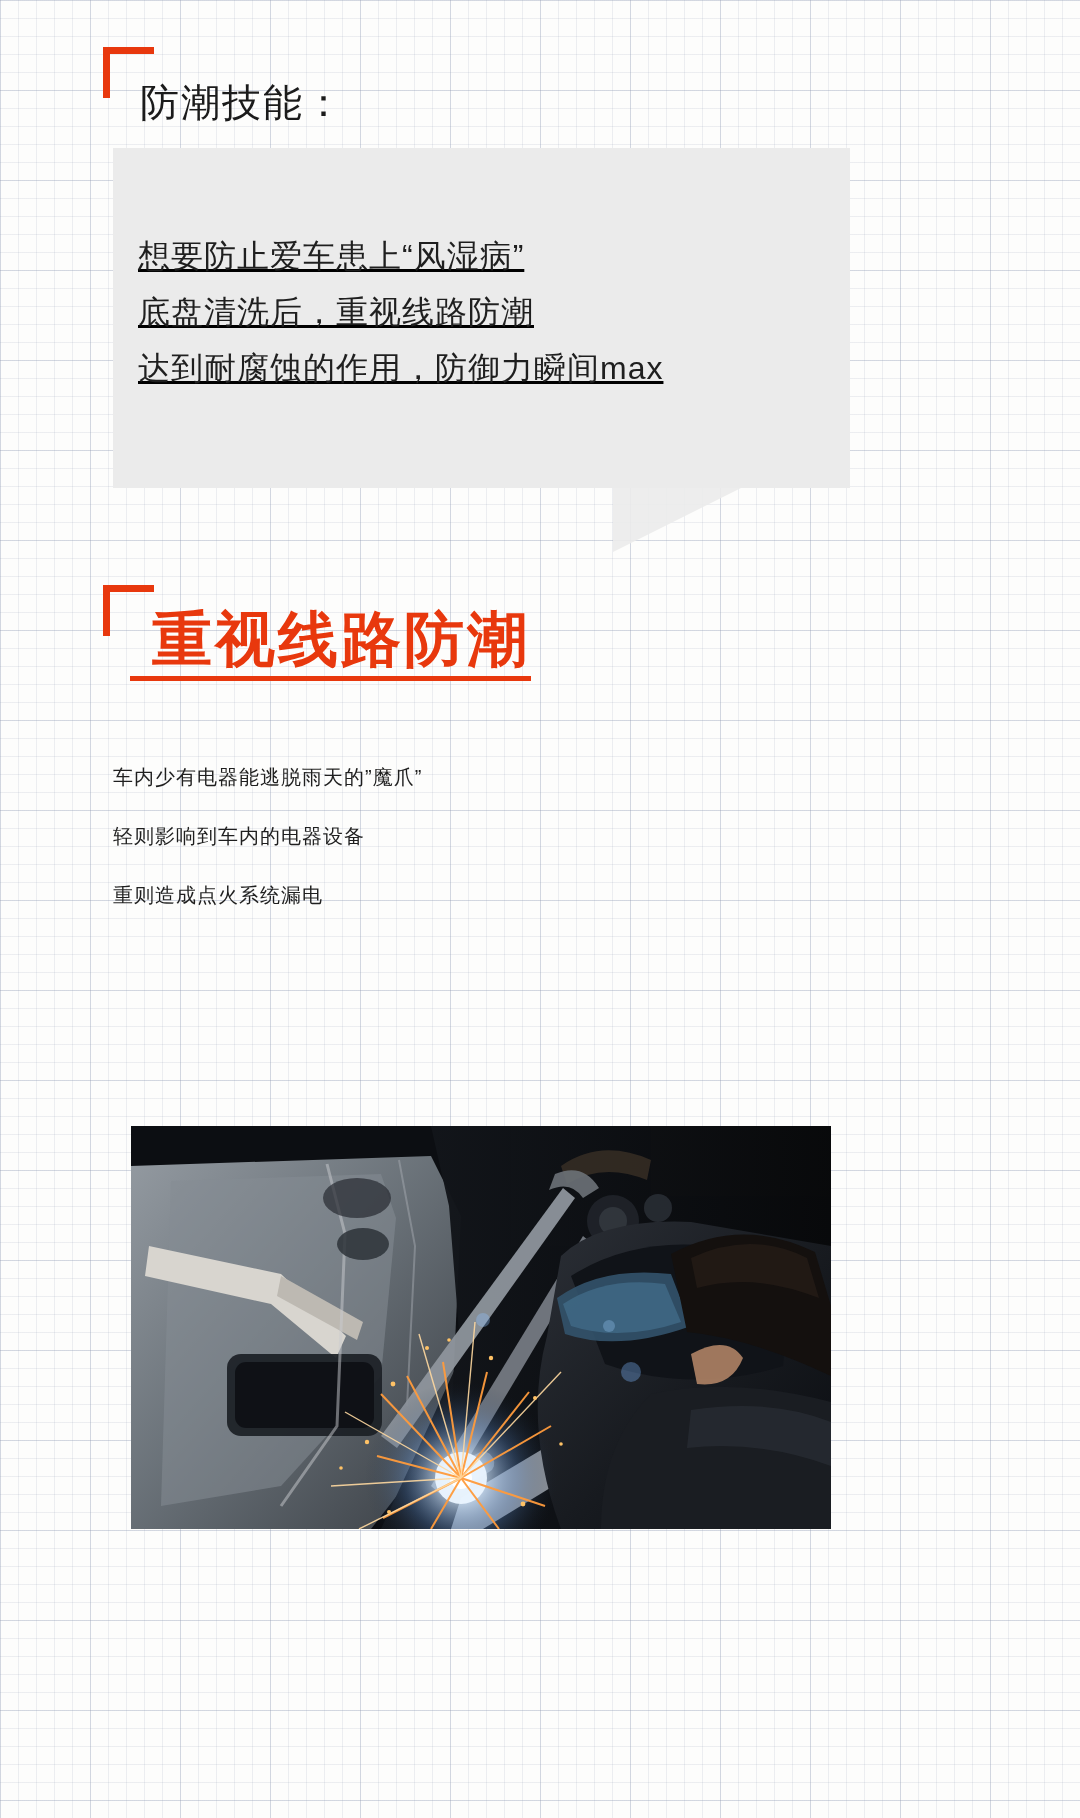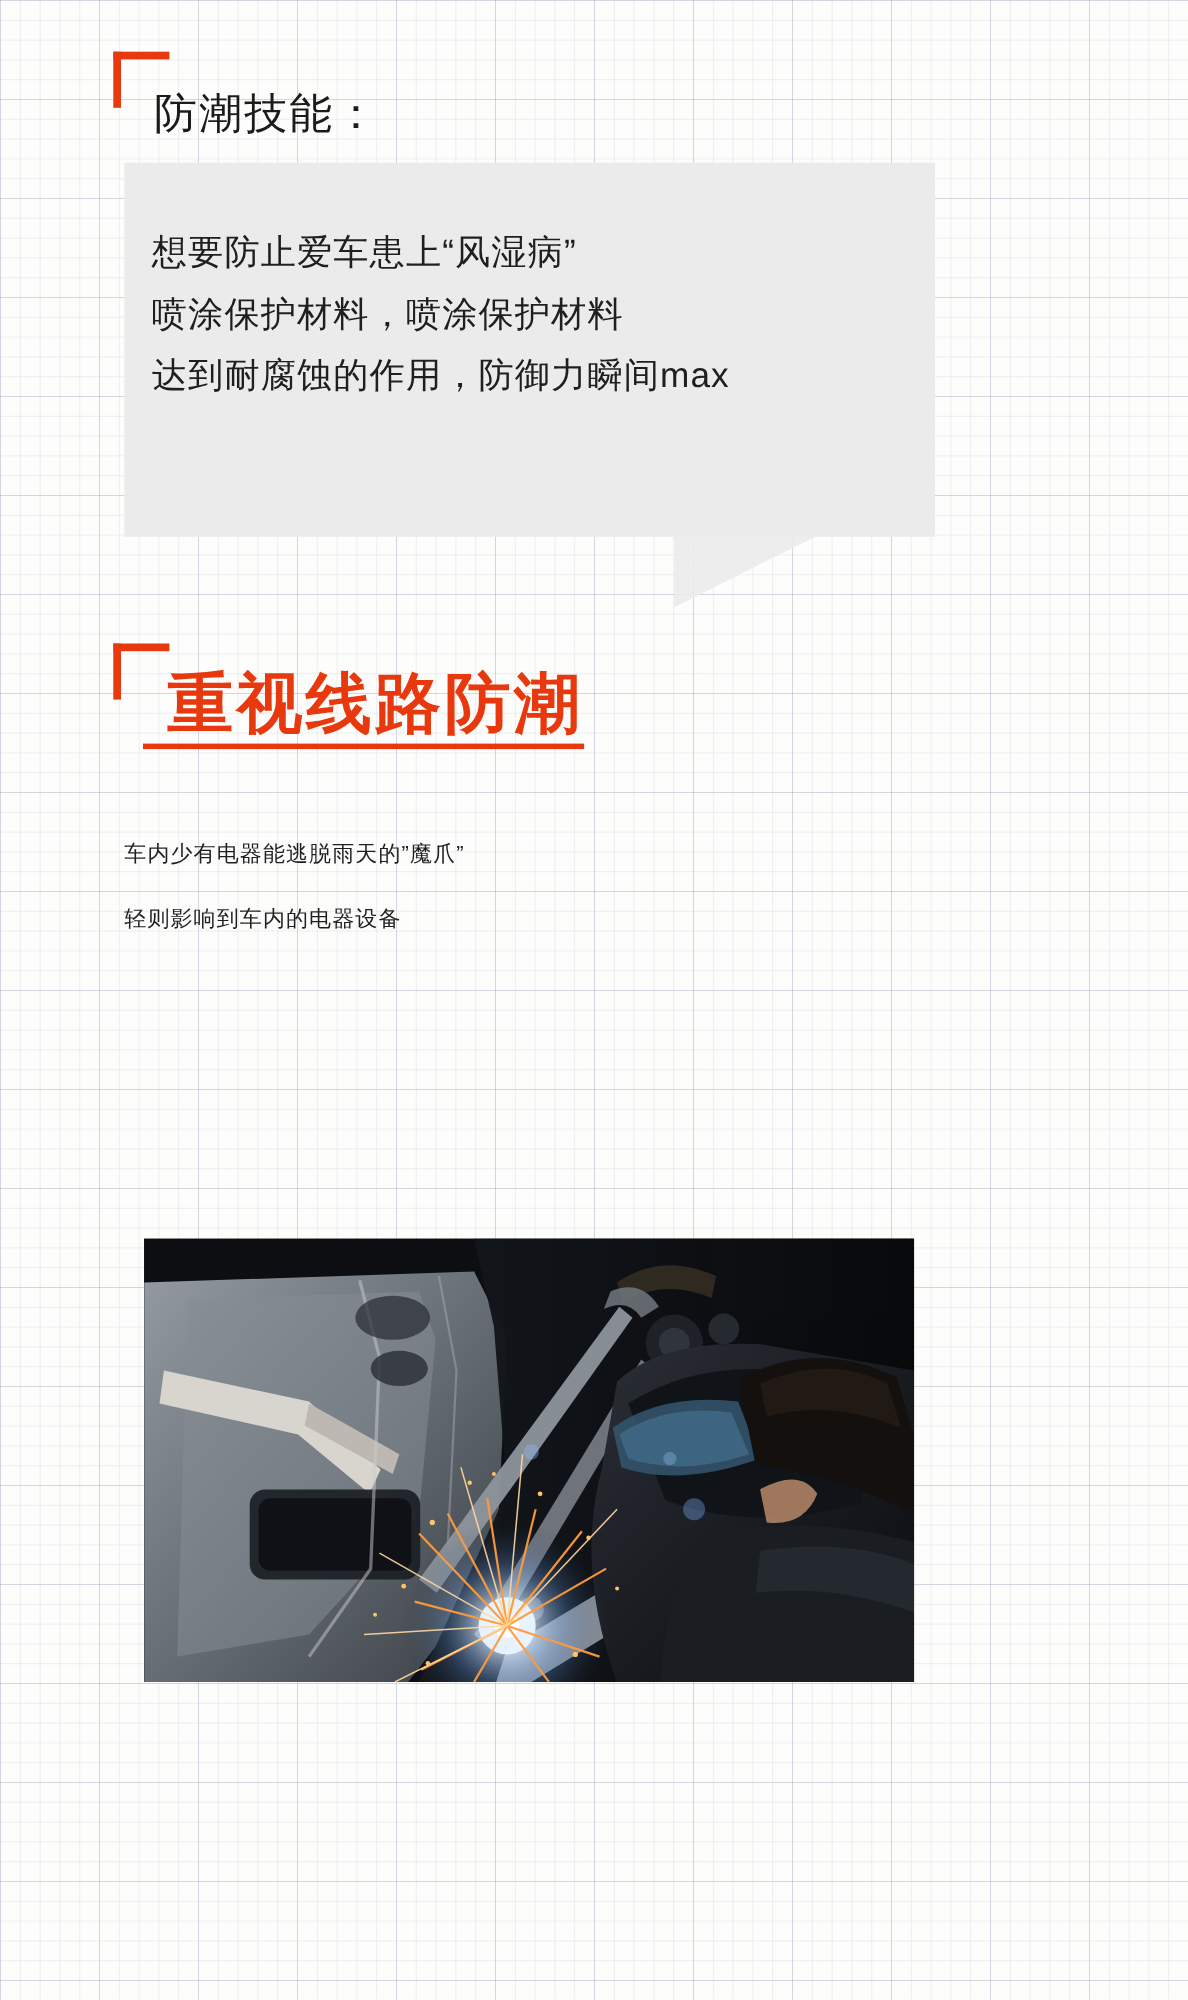--- a/index.html
+++ b/index.html
@@ -60,21 +60,22 @@
 
   .bubble {
     position: absolute;
     left: 113px;
     top: 148px;
     width: 737px;
     height: 340px;
     background: #ebebeb;
   }
   .bubble-body {
-    padding: 53px 0 0 25px;
+    padding: 80px 0 0 25px;
+    text-decoration: underline;
   }
   .bubble-line {
     font-size: 32px;
     line-height: 56px;
     color: #1f1f1f;
     letter-spacing: 1px;
     white-space: pre;
   }
   .bubble-tail {
     position: absolute;
@@ -140,33 +141,34 @@
 <div class="grid-bg"></div>
 
 <div class="page">
 
   <div class="corner-mark" id="corner-1"></div>
   <div class="sec1-title">防潮技能：</div>
 
   <div class="bubble">
     <div class="bubble-body">
       <div class="bubble-line">想要防止爱车患上“风湿病”</div>
-      <div class="bubble-line">喷涂保护材料，喷涂保护材料</div>
+      <div class="bubble-line">底盘清洗后，重视线路防潮</div>
       <div class="bubble-line">达到耐腐蚀的作用，防御力瞬间max</div>
     </div>
   </div>
   <div class="bubble-tail"></div>
 
   <div class="corner-mark" id="corner-2"></div>
   <div class="sec2-title">重视线路防潮</div>
   <div class="sec2-underline"></div>
 
   <div class="sec2-body">
     <div class="sec2-line">车内少有电器能逃脱雨天的”魔爪”</div>
     <div class="sec2-line">轻则影响到车内的电器设备</div>
+    <div class="sec2-line">重则造成点火系统漏电</div>
   </div>
 
   <div class="photo">
     <svg width="700" height="403" viewBox="0 0 700 403" aria-hidden="true">
       <defs>
         <radialGradient id="sparkGlow" cx="50%" cy="50%" r="50%">
           <stop offset="0%" stop-color="#ffffff" stop-opacity="1"></stop>
           <stop offset="25%" stop-color="#cfe6ff" stop-opacity="0.85"></stop>
           <stop offset="60%" stop-color="#5f8fd0" stop-opacity="0.35"></stop>
           <stop offset="100%" stop-color="#1b2838" stop-opacity="0"></stop>

